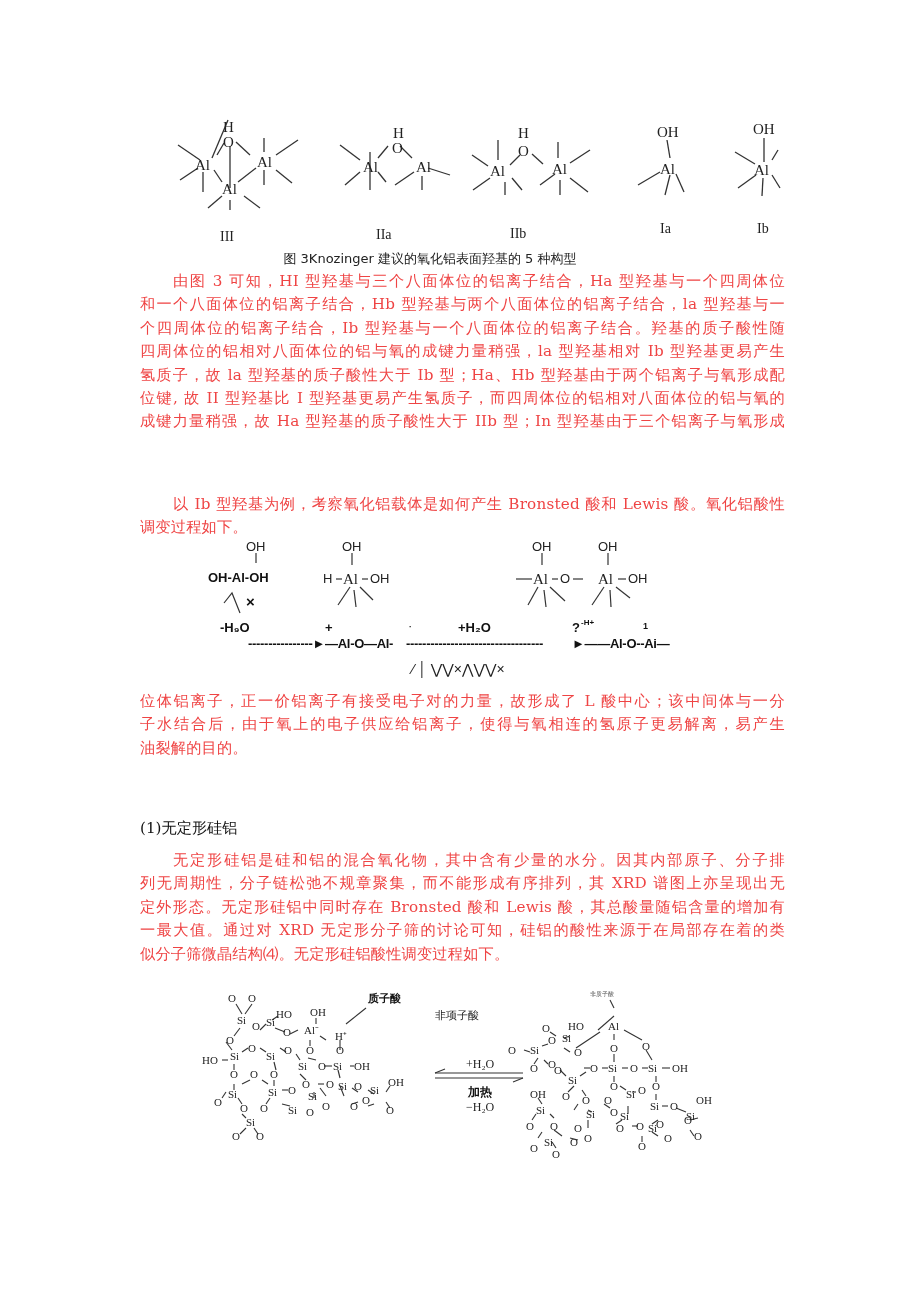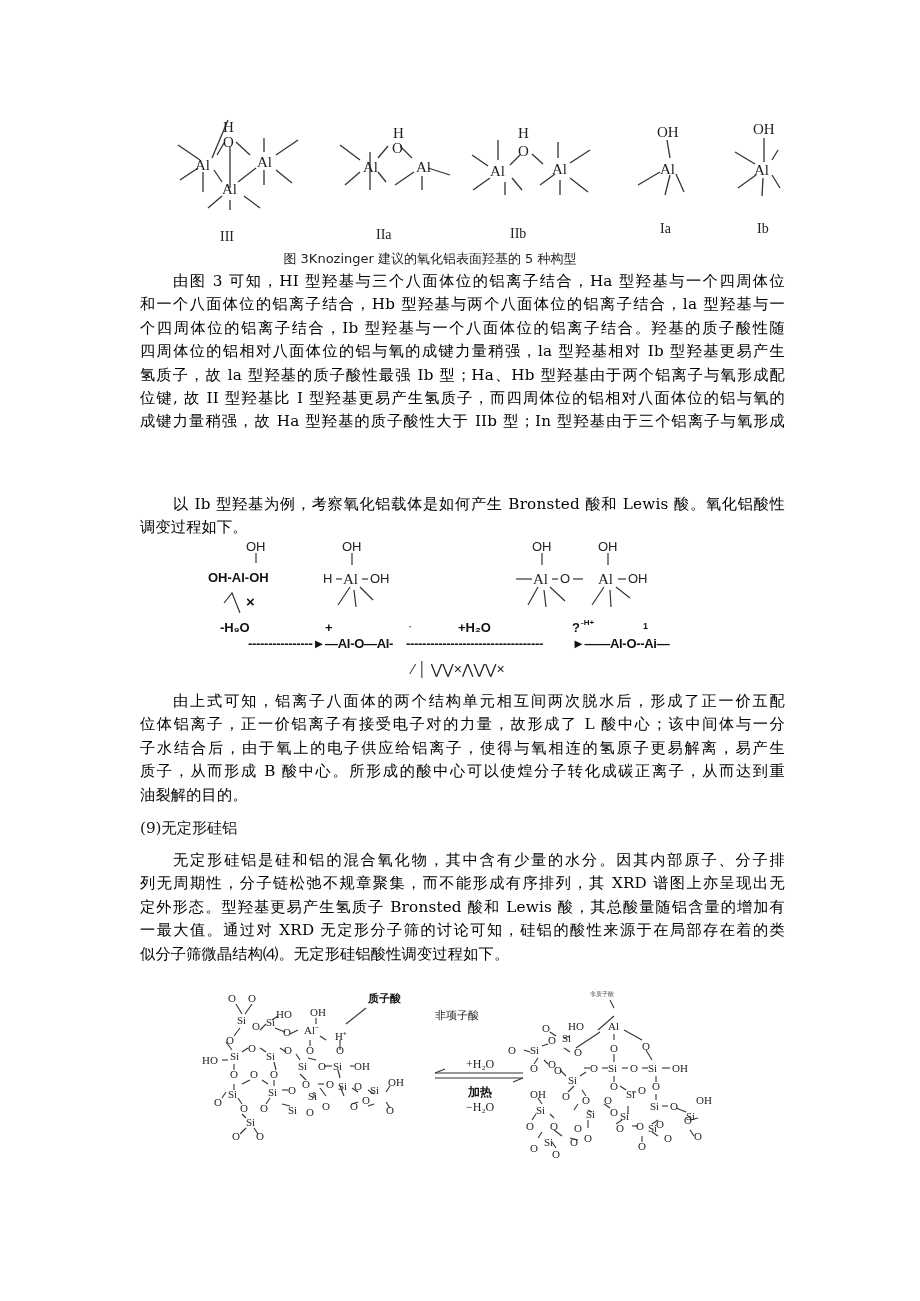--- a/index.html
+++ b/index.html
@@ -7,21 +7,21 @@
          font-family:"DejaVu Serif", serif; color:#111; }
   .fig { position:absolute; }
   .fig svg { display:block; }
   .chem { font-family:"Liberation Serif", serif; font-size:15px; fill:#222; }
   .chem-sans { font-family:"Liberation Sans", sans-serif; font-size:13px; fill:#222; }
   .chem-bold { font-family:"Liberation Sans", sans-serif; font-weight:bold; font-size:13px; fill:#111; }
   .lbl { font-family:"Liberation Serif", serif; font-size:14px; fill:#222; }
   .caption { position:absolute; left:0; width:860px; text-align:center; top:250px;
              font-family:"DejaVu Sans", sans-serif; font-size:13px; color:#222; }
   .para { position:absolute; left:140px; width:645px; font-family:"DejaVu Serif", serif;
-          font-size:15.2px; line-height:23.4px; color:#000000; text-align:justify; letter-spacing:0.2px; }
+          font-size:15.2px; line-height:23.4px; color:#ef4444; text-align:justify; letter-spacing:0.2px; }
   .para .ln { display:block; white-space:nowrap; text-align:justify; text-align-last:justify; }
   .para .ln.last { text-align-last:left; }
   .indent { padding-left:33px; }
   .heading { position:absolute; left:140px; top:818px; font-family:"DejaVu Serif", serif; font-size:15.2px; color:#111; }
   .annot { position:absolute; font-family:"DejaVu Sans", sans-serif; font-size:11px; color:#222;margin-top:40px; }
 </style>
 </head>
 <body>
 
 <div class="fig" style="left:160px; top:110px; width:640px; height:140px;">
@@ -111,21 +111,21 @@
   </svg>
 </div>
 
 <div class="caption">图 3Knozinger 建议的氧化铝表面羟基的 5 种构型</div>
 
 <div class="para" style="top:270px;">
   <span class="ln indent">由图 3 可知，HI 型羟基与三个八面体位的铝离子结合，Ha 型羟基与一个四周体位</span>
   <span class="ln">和一个八面体位的铝离子结合，Hb 型羟基与两个八面体位的铝离子结合，la 型羟基与一</span>
   <span class="ln">个四周体位的铝离子结合，Ib 型羟基与一个八面体位的铝离子结合。羟基的质子酸性随</span>
   <span class="ln">四周体位的铝相对八面体位的铝与氧的成键力量稍强，la 型羟基相对 Ib 型羟基更易产生</span>
-  <span class="ln">氢质子，故 la 型羟基的质子酸性最强 Ib 型；Ha、Hb 型羟基由于两个铝离子与氧形成配</span>
+  <span class="ln">氢质子，故 la 型羟基的质子酸性大于 Ib 型；Ha、Hb 型羟基由于两个铝离子与氧形成配</span>
   <span class="ln">位键, 故 II 型羟基比 I 型羟基更易产生氢质子，而四周体位的铝相对八面体位的铝与氧的</span>
   <span class="ln">成键力量稍强，故 Ha 型羟基的质子酸性大于 IIb 型；In 型羟基由于三个铝离子与氧形成</span>
 </div>
 
 <div class="para" style="top:493px;">
   <span class="ln indent">以 Ib 型羟基为例，考察氧化铝载体是如何产生 Bronsted 酸和 Lewis 酸。氧化铝酸性</span>
   <span class="ln last">调变过程如下。</span>
 </div>
 
 <div class="fig" style="left:190px; top:535px; width:520px; height:150px;">
@@ -182,33 +182,31 @@
 
     <text class="chem-bold" x="58" y="113" style="letter-spacing:-0.3px">----------------►—Al-O—Al-</text>
     <text class="chem-bold" x="216" y="113" style="letter-spacing:-0.3px">----------------------------------</text>
     <text class="chem-bold" x="382" y="113" style="letter-spacing:-0.3px">►——Al-O--Ai—</text>
 
     <text class="chem-sans" x="222" y="139" style="font-size:14px">⁄ │ ⋁⋁×⋀⋁⋁×</text>
   </svg>
 </div>
 
 <div class="para" style="top:690px;">
-  <span class="ln indent">由上式可知，铝离子八面体的两个结构单元相互间两次脱水后，形成了正一价五配</span>
   <span class="ln">位体铝离子，正一价铝离子有接受电子对的力量，故形成了 L 酸中心；该中间体与一分</span>
   <span class="ln">子水结合后，由于氧上的电子供应给铝离子，使得与氧相连的氢原子更易解离，易产生</span>
-  <span class="ln">质子，从而形成 B 酸中心。所形成的酸中心可以使煌分子转化成碳正离子，从而达到重</span>
   <span class="ln last">油裂解的目的。</span>
 </div>
 
-<div class="heading">(9)无定形硅铝</div>
+<div class="heading">(1)无定形硅铝</div>
 
 <div class="para" style="top:849px;">
   <span class="ln indent">无定形硅铝是硅和铝的混合氧化物，其中含有少量的水分。因其内部原子、分子排</span>
   <span class="ln">列无周期性，分子链松弛不规章聚集，而不能形成有序排列，其 XRD 谱图上亦呈现出无</span>
-  <span class="ln">定外形态。型羟基更易产生氢质子 Bronsted 酸和 Lewis 酸，其总酸量随铝含量的增加有</span>
+  <span class="ln">定外形态。无定形硅铝中同时存在 Bronsted 酸和 Lewis 酸，其总酸量随铝含量的增加有</span>
   <span class="ln">一最大值。通过对 XRD 无定形分子筛的讨论可知，硅铝的酸性来源于在局部存在着的类</span>
   <span class="ln last">似分子筛微晶结构⑷。无定形硅铝酸性调变过程如下。</span>
 </div>
 
 <div class="annot" style="left:435px; top:968px; font-size:11px;">非项子酸</div>
 
 <div class="fig" style="left:190px; top:980px; width:540px; height:185px;">
   <svg width="540" height="185" viewBox="0 0 540 185">
     <g stroke="#333" stroke-width="1.1" fill="none">
 

